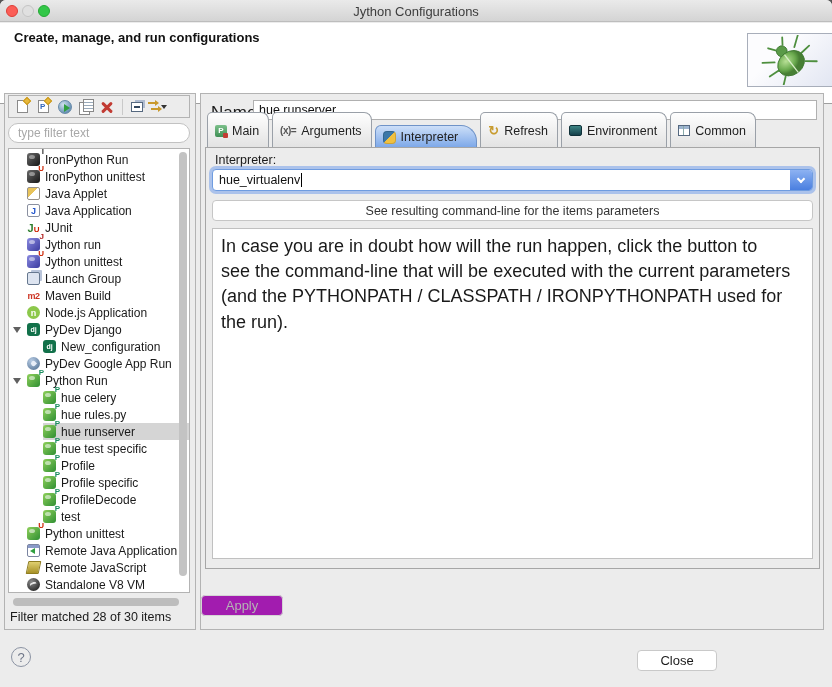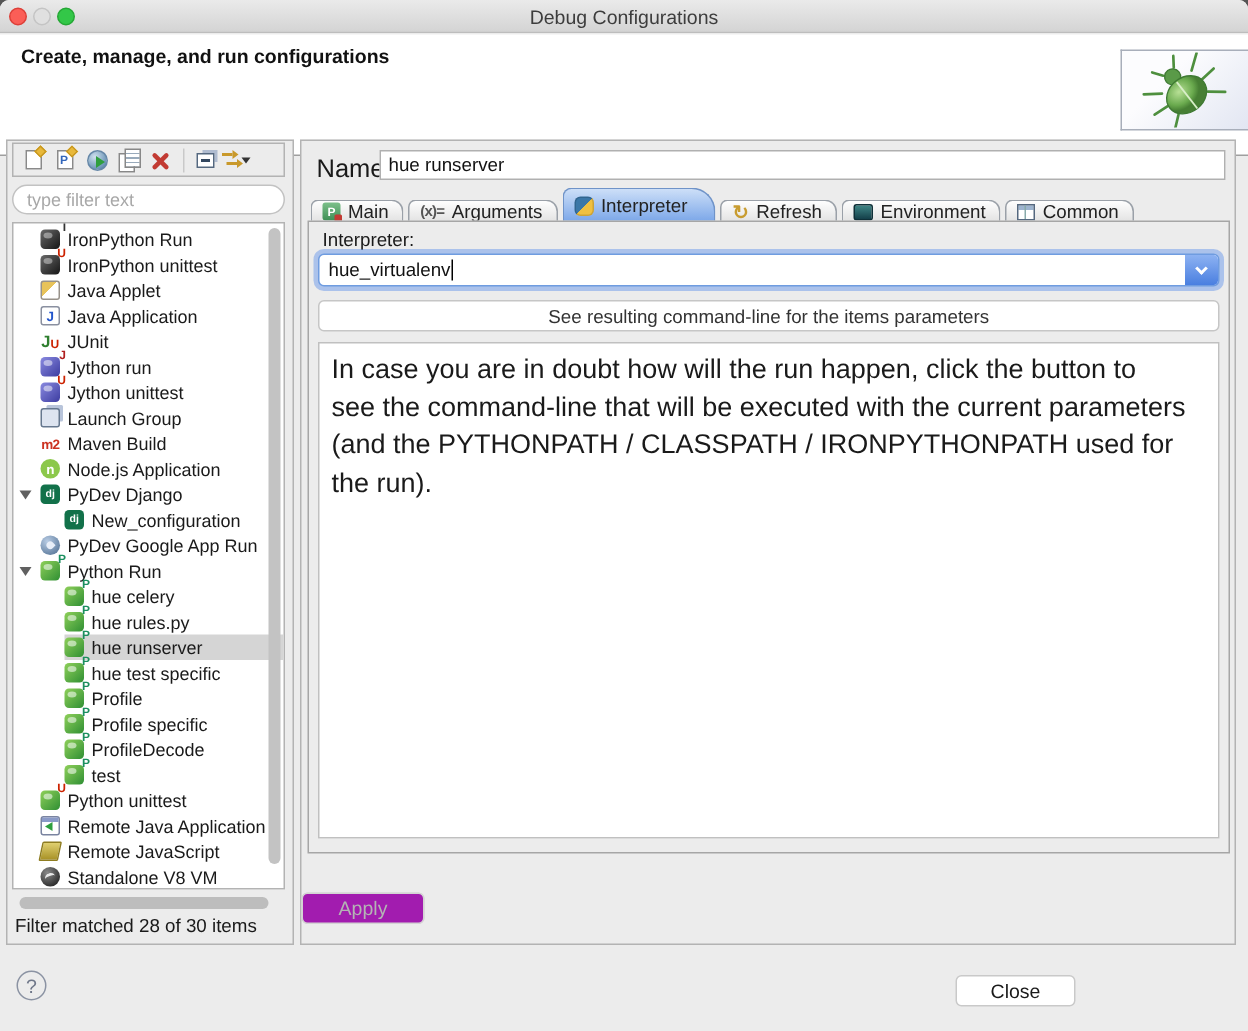--- a/index.html
+++ b/index.html
@@ -105,21 +105,21 @@
   .hscroll{position:absolute;left:8px;top:504px;width:166px;height:8px;background:#bdbdbd;border-radius:4px;}
   .statustext{position:absolute;left:5px;top:516px;font-size:12.5px;color:#1a1a1a;}
 
   
   .rightpanel{left:200px;top:93px;width:624px;height:537px;}
   .namerow{position:absolute;left:10px;top:9px;font-size:17px;color:#1a1a1a;}
   .nameinput{position:absolute;left:52px;top:6px;width:564px;height:20px;border:1px solid #b0b0b0;background:#fff;
              font-size:12.5px;color:#111;padding:0 5px;font-family:"Liberation Sans",sans-serif;outline:none;}
 
   .tabbar{position:absolute;left:6px;top:31px;right:6px;height:23px;display:flex;align-items:flex-end;}
-  .tab{display:inline-flex;align-items:center;height:15px;padding:0 9px 0 7px;margin-right:3px;font-size:12.5px;color:#222;
+  .tab{display:inline-flex;align-items:center;height:36px;padding:0 9px 0 7px;margin-right:3px;font-size:12.5px;color:#222;
        background:linear-gradient(#fefefe,#e2e2e2);border:1px solid #9aa0a8;border-bottom:none;
        border-radius:5px 8px 0 0;position:relative;}
   .tab.selected{background:linear-gradient(#cddff8,#7aa6e8);border-color:#6f93c8;height:23px;
                 border-radius:6px 16px 0 0;padding-right:18px;align-items:center;}
   .tabicon{margin-right:5px;display:inline-flex;align-items:center;justify-content:center;}
   .ti-main{width:12px;height:12px;background:linear-gradient(#7cc08a,#3f8f55);border-radius:2px;position:relative;color:#fff;font-size:8px;font-weight:bold;display:inline-flex;align-items:center;justify-content:center;}
   .ti-main::after{content:"P";} .ti-main::before{content:"";position:absolute;right:-1px;bottom:-1px;width:5px;height:5px;background:#c23b33;border-radius:1px;}
   .ti-args{font-size:10px;color:#555;font-weight:bold;letter-spacing:-.5px;}
   .ti-python{width:13px;height:13px;border-radius:4px;background:linear-gradient(135deg,#3b77a8 50%,#f0c040 50%);box-shadow:0 0 0 1px rgba(0,0,0,.15) inset;}
   .ti-refresh{color:#c89c30;font-size:13px;font-weight:bold;line-height:13px;}
@@ -156,21 +156,21 @@
 </style>
 </head>
 <body>
 
 <div class="stage">
 
   <div class="titlebar">
     <span class="tl red"></span>
     <span class="tl gray"></span>
     <span class="tl green"></span>
-    <div class="wtitle">Debug Configurations</div>
+    <div class="wtitle">Jython Configurations</div>
   </div>
 
   <div class="header">
     <div class="htitle">Create, manage, and run configurations</div>
     <div class="bugbox">
       <svg width="62" height="50" viewBox="0 0 64 56">
         <defs>
           <radialGradient id="bugGrad" cx="40%" cy="30%">
             <stop offset="0%" stop-color="#b8e096"></stop>
               <stop offset="70%" stop-color="#6aaa4e"></stop>

